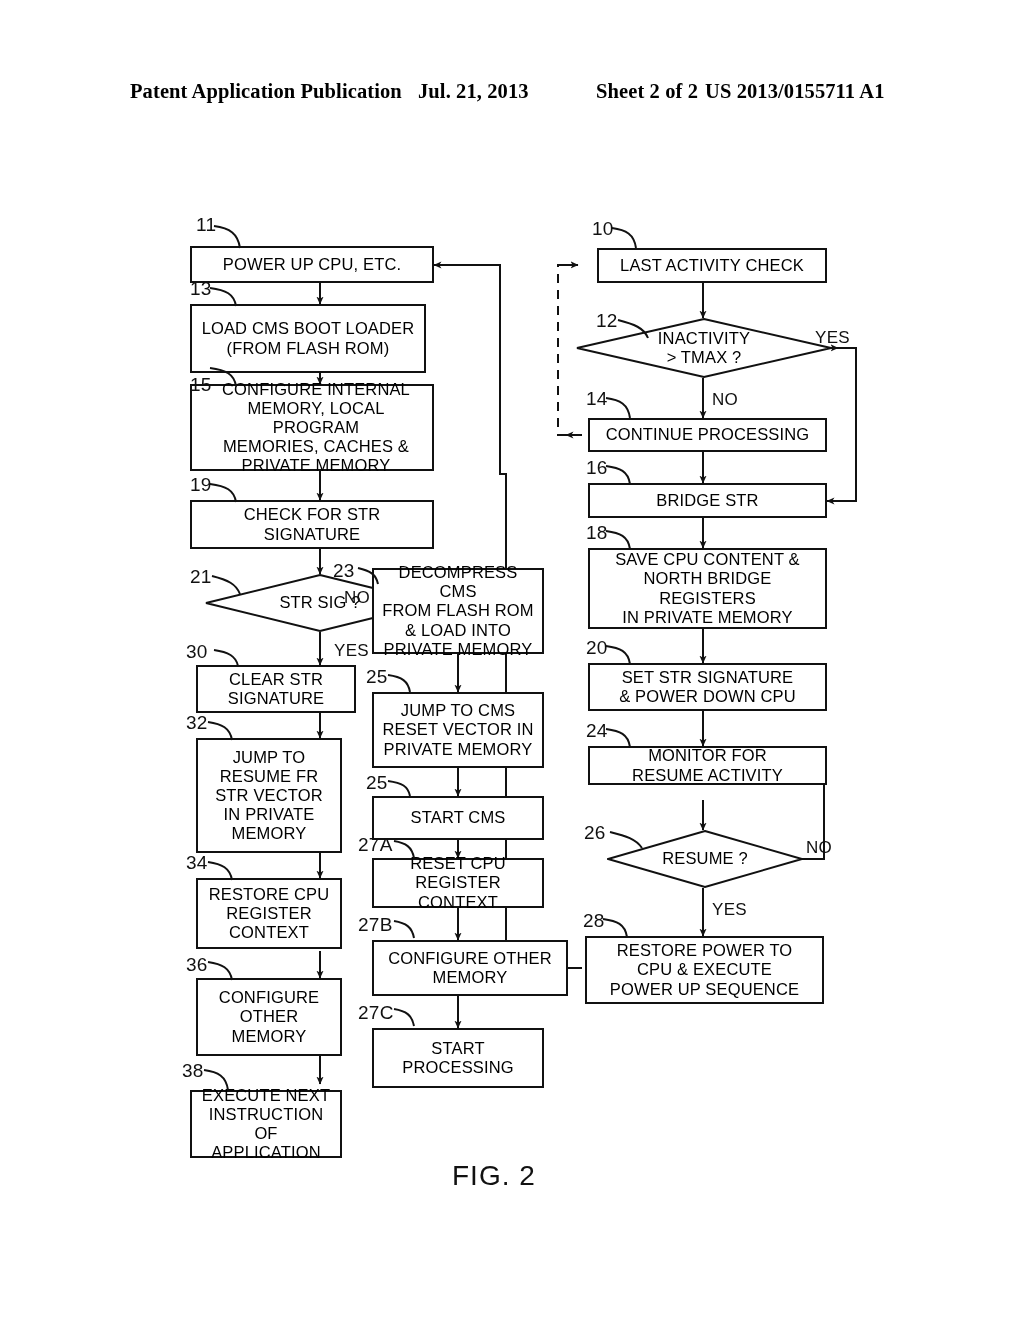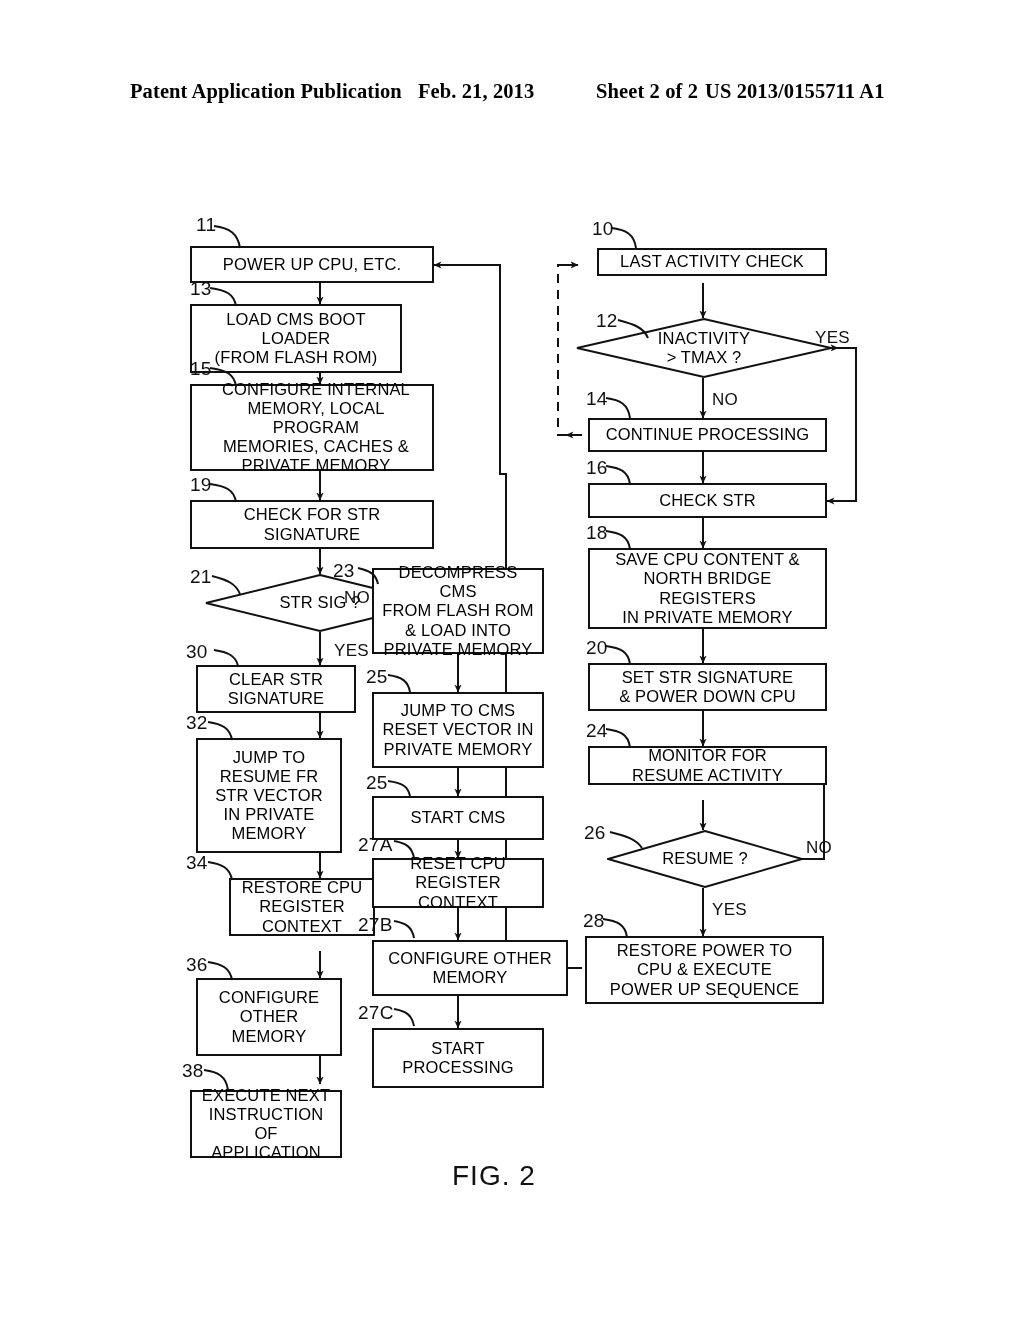--- a/index.html
+++ b/index.html
@@ -65,21 +65,21 @@
     position:absolute;left:452px;top:1160px;
     font-size:28px;letter-spacing:1px;
     font-family:"Liberation Sans", sans-serif;color:#111;
   }
 </style>
 </head>
 <body>
 
 <div id="pub-header">
   <div class="hdr-pub row">Patent Application Publication</div>
-  <div class="hdr-date row">Feb. 21, 2013</div>
+  <div class="hdr-date row">Jul. 21, 2013</div>
   <div class="hdr-sheet row">Sheet 2 of 2</div>
   <div class="hdr-num row">US 2013/0155711 A1</div>
 </div>
 
 <div id="figure">
 
   <svg id="wires" viewBox="0 0 1024 1320" xmlns="http://www.w3.org/2000/svg">
     <defs>
       <marker id="ah" markerWidth="9" markerHeight="9" refX="7.5" refY="4.2" orient="auto" markerUnits="userSpaceOnUse">
         <path d="M0,0.6 L8,4.2 L0,7.8 L2.2,4.2 Z" fill="#111"></path>
@@ -142,32 +142,32 @@
       <path d="M582,968 L506,968 L506,474 L500,474 L500,265 L434,265" marker-end="url(#ah)"></path>
     </g>
   </svg>
 
   <div class="node" style="left:190px;top:246px;width:244px;height:37px;">POWER UP CPU, ETC.</div>
   <div class="ref" style="left:196px;top:214px;text-align:right;">11</div>
   <svg class="leader" style="position:absolute;left:212px;top:222px;" width="40" height="30">
     <path d="M2,4 C18,6 26,12 28,26" stroke="#111" stroke-width="2" fill="none"></path>
   </svg>
 
-  <div class="node" style="left:190px;top:304px;width:212px;height:69px;text-align:center;">LOAD CMS BOOT LOADER
+  <div class="node" style="left:190px;top:304px;width:236px;height:69px;text-align:center;">LOAD CMS BOOT LOADER
 (FROM FLASH ROM)</div>
   <div class="ref" style="left:190px;top:278px;">13</div>
   <svg style="position:absolute;left:208px;top:284px;" width="40" height="26">
     <path d="M2,4 C18,6 26,10 28,22" stroke="#111" stroke-width="2" fill="none"></path>
   </svg>
 
   <div class="node" style="left:190px;top:384px;width:244px;height:87px;padding-left:12px;">CONFIGURE INTERNAL
 MEMORY, LOCAL PROGRAM
 MEMORIES, CACHES &amp;
 PRIVATE MEMORY</div>
-  <div class="ref" style="left:190px;top:358px;">15</div>
+  <div class="ref" style="left:190px;top:374px;">15</div>
   <svg style="position:absolute;left:208px;top:364px;" width="40" height="26">
     <path d="M2,4 C18,6 26,10 28,22" stroke="#111" stroke-width="2" fill="none"></path>
   </svg>
 
   <div class="node" style="left:190px;top:500px;width:244px;height:49px;">CHECK FOR STR
 SIGNATURE</div>
   <div class="ref" style="left:190px;top:474px;">19</div>
   <svg style="position:absolute;left:208px;top:480px;" width="40" height="26">
     <path d="M2,4 C18,6 26,10 28,22" stroke="#111" stroke-width="2" fill="none"></path>
   </svg>
@@ -196,21 +196,21 @@
   <div class="node" style="left:196px;top:738px;width:146px;height:115px;">JUMP TO
 RESUME FR
 STR VECTOR
 IN PRIVATE
 MEMORY</div>
   <div class="ref" style="left:186px;top:712px;">32</div>
   <svg style="position:absolute;left:206px;top:718px;" width="36" height="26">
     <path d="M2,4 C16,6 24,10 26,22" stroke="#111" stroke-width="2" fill="none"></path>
   </svg>
 
-  <div class="node" style="left:196px;top:878px;width:146px;height:58px;margin-left:33px;">RESTORE CPU
+  <div class="node" style="left:196px;top:878px;width:146px;height:71px;">RESTORE CPU
 REGISTER
 CONTEXT</div>
   <div class="ref" style="left:186px;top:852px;">34</div>
   <svg style="position:absolute;left:206px;top:858px;" width="36" height="26">
     <path d="M2,4 C16,6 24,10 26,22" stroke="#111" stroke-width="2" fill="none"></path>
   </svg>
 
   <div class="node" style="left:196px;top:978px;width:146px;height:78px;">CONFIGURE
 OTHER
 MEMORY</div>
@@ -264,21 +264,21 @@
     <path d="M2,3 C14,5 20,9 22,20" stroke="#111" stroke-width="2" fill="none"></path>
   </svg>
 
   <div class="node" style="left:372px;top:1028px;width:172px;height:60px;">START
 PROCESSING</div>
   <div class="ref" style="left:358px;top:1002px;">27C</div>
   <svg style="position:absolute;left:392px;top:1006px;" width="32" height="24">
     <path d="M2,3 C14,5 20,9 22,20" stroke="#111" stroke-width="2" fill="none"></path>
   </svg>
 
-  <div class="node" style="left:597px;top:248px;width:230px;height:28px;">LAST ACTIVITY CHECK</div>
+  <div class="node" style="left:597px;top:248px;width:230px;height:35px;">LAST ACTIVITY CHECK</div>
   <div class="ref" style="left:592px;top:218px;">10</div>
   <svg style="position:absolute;left:610px;top:224px;" width="36" height="28">
     <path d="M2,4 C16,6 24,10 26,24" stroke="#111" stroke-width="2" fill="none"></path>
   </svg>
 
   <div class="decision" style="left:576px;top:318px;width:256px;height:60px;">
     <svg width="256" height="60" style="position:absolute;left:0;top:0;">
       <polygon points="128,1 255,30 128,59 1,30" fill="#fff" stroke="#111" stroke-width="2"></polygon>
     </svg>
     <div class="dtext">INACTIVITY
@@ -291,21 +291,21 @@
 
   <div class="blabel" style="left:815px;top:328px;">YES</div>
   <div class="blabel" style="left:712px;top:390px;">NO</div>
 
   <div class="node" style="left:588px;top:418px;width:239px;height:34px;">CONTINUE PROCESSING</div>
   <div class="ref" style="left:586px;top:388px;">14</div>
   <svg style="position:absolute;left:604px;top:394px;" width="36" height="28">
     <path d="M2,4 C16,6 24,10 26,24" stroke="#111" stroke-width="2" fill="none"></path>
   </svg>
 
-  <div class="node" style="left:588px;top:483px;width:239px;height:35px;">CHECK STR</div>
+  <div class="node" style="left:588px;top:483px;width:239px;height:35px;">BRIDGE STR</div>
   <div class="ref" style="left:586px;top:457px;">16</div>
   <svg style="position:absolute;left:604px;top:462px;" width="36" height="26">
     <path d="M2,4 C16,6 24,9 26,22" stroke="#111" stroke-width="2" fill="none"></path>
   </svg>
 
   <div class="node" style="left:588px;top:548px;width:239px;height:81px;">SAVE CPU CONTENT &amp;
 NORTH BRIDGE REGISTERS
 IN PRIVATE MEMORY</div>
   <div class="ref" style="left:586px;top:522px;">18</div>
   <svg style="position:absolute;left:604px;top:527px;" width="36" height="26">

